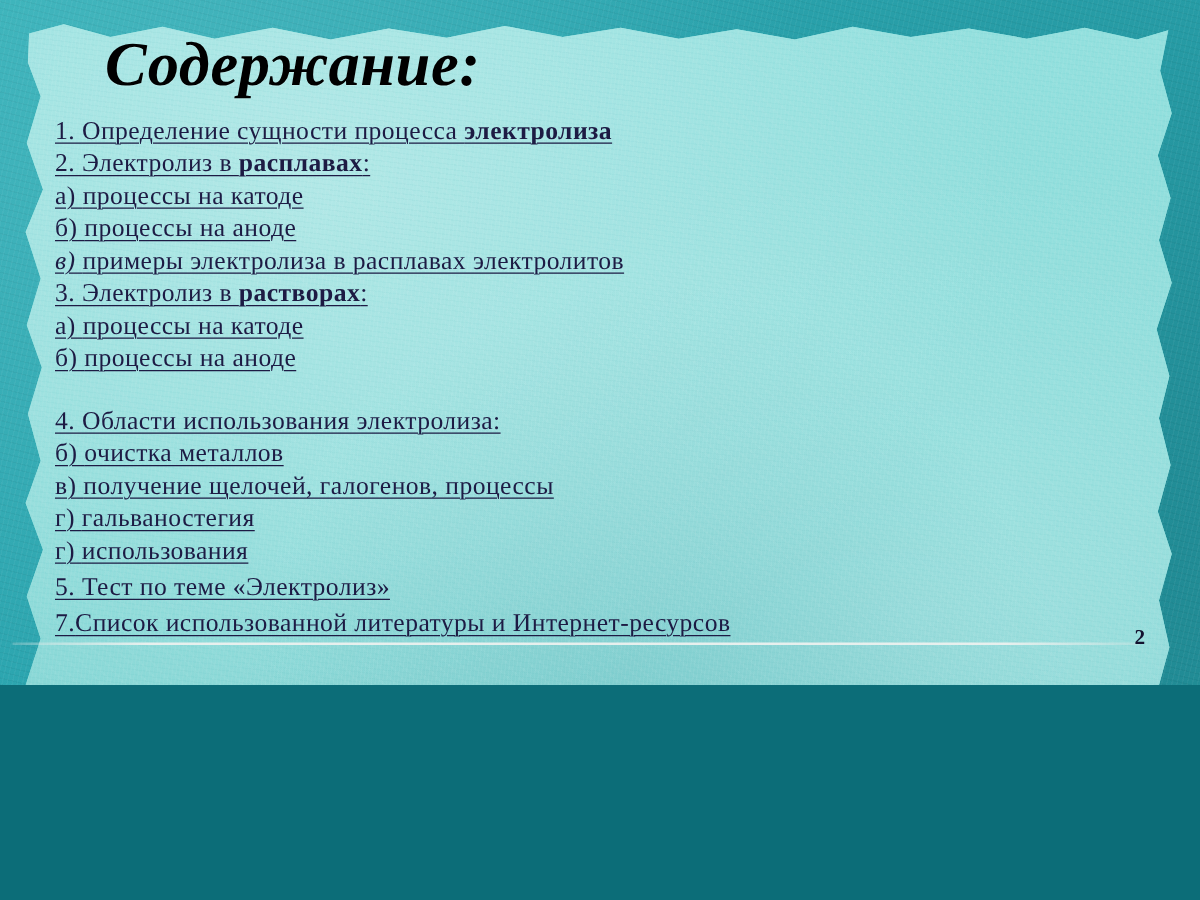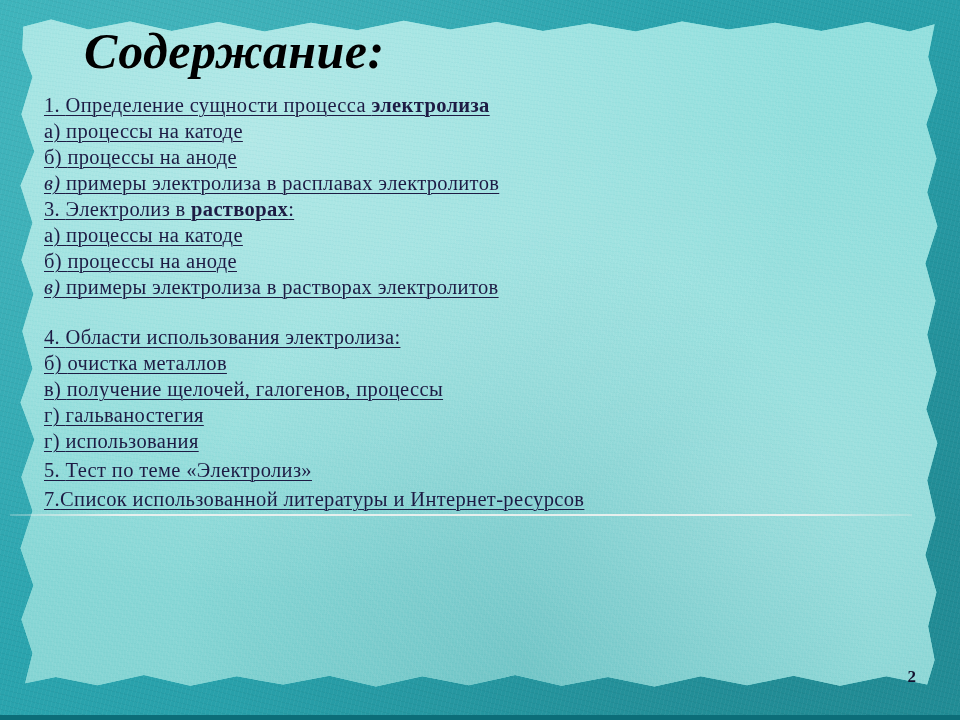--- a/index.html
+++ b/index.html
@@ -6,21 +6,21 @@
   html, body {
     margin: 0;
     padding: 0;
     background: #0c6d78;
   }
 
   
   .slide {
     position: relative;
     width: 960px;
-    height: 715px;
+    height: 548px;
     overflow: hidden;
     font-family: "Liberation Serif", "DejaVu Serif", serif;
     
     background-color: #2ba7b1;
     background-image:
       radial-gradient(circle at 18% 22%, rgba(255,255,255,0.10) 0%, rgba(255,255,255,0) 55%),
       radial-gradient(circle at 82% 78%, rgba(0,0,0,0.10) 0%, rgba(0,0,0,0) 60%),
       linear-gradient(135deg, #33b0b8 0%, #2aa4ae 40%, #23959f 100%);
   }
 
@@ -169,27 +169,27 @@
   <div class="paper"></div>
 
   <div class="content">
 
     <div class="slide-title">Содержание:</div>
 
     <div class="toc">
 
       <div class="toc-block">
         <span class="toc-line"><span class="u"><span>1. </span><span>Определение сущности процесса </span><b>электролиза</b><span></span></span></span>
+        <span class="toc-line"><span class="u"><span>2. </span><span>Электролиз в </span><b>расплавах</b><span>:</span></span></span>
         <span class="toc-line"><span class="u"><span>а) </span><span>процессы на катоде</span></span></span>
         <span class="toc-line"><span class="u"><span>б) </span><span>процессы на аноде</span></span></span>
         <span class="toc-line"><span class="u"><i>в) </i><span>примеры электролиза в расплавах электролитов</span></span></span>
         <span class="toc-line"><span class="u"><span>3. </span><span>Электролиз в </span><b>растворах</b><span>:</span></span></span>
         <span class="toc-line"><span class="u"><span>а) </span><span>процессы на катоде</span></span></span>
         <span class="toc-line"><span class="u"><span>б) </span><span>процессы на аноде</span></span></span>
-        <span class="toc-line"><span class="u"><i>в) </i><span>примеры электролиза в растворах электролитов</span></span></span>
       </div>
 
       <div class="toc-block gap-lg">
         <span class="toc-line"><span class="u"><span>4. </span><span>Области использования электролиза:</span></span></span>
         <span class="toc-line"><span class="u"><span>б) </span><span>очистка металлов</span></span></span>
         <span class="toc-line"><span class="u"><span>в) </span><span>получение щелочей, галогенов, процессы</span></span></span>
         <span class="toc-line"><span class="u"><span>г) </span><span>гальваностегия</span></span></span>
         <span class="toc-line"><span class="u"><span>г) </span><span>использования</span></span></span>
       </div>
 

